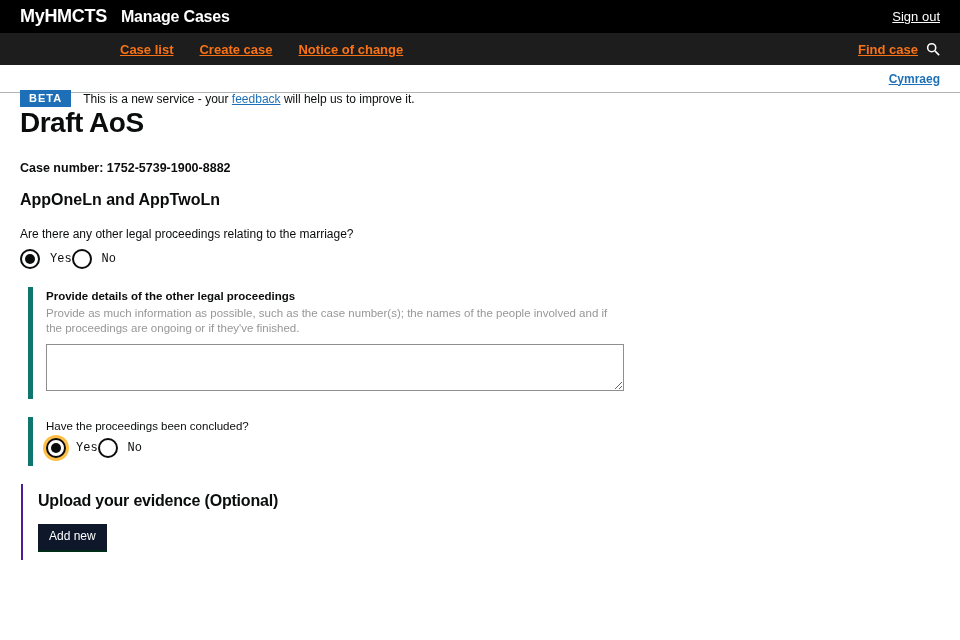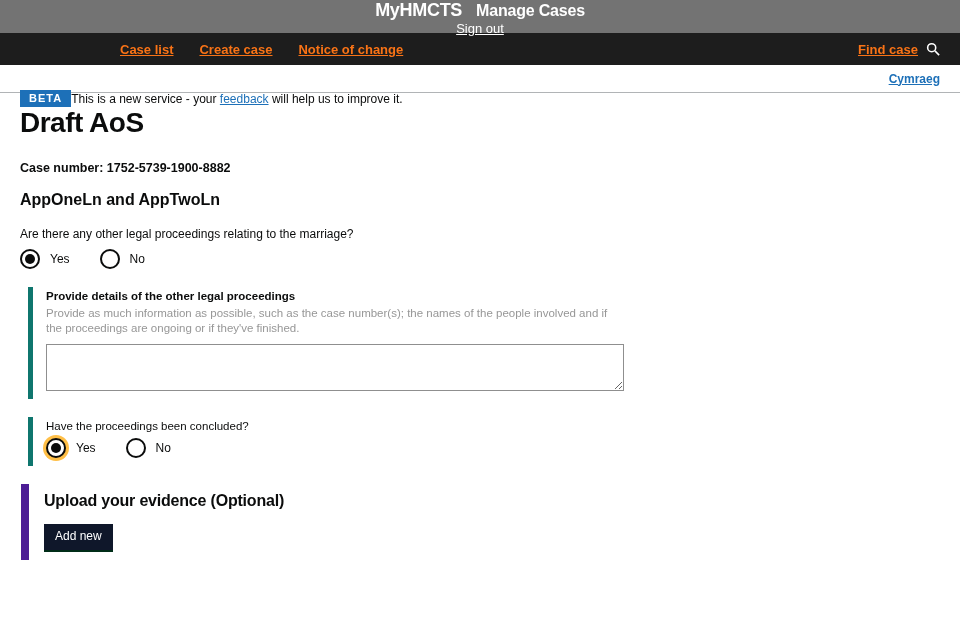--- a/index.html
+++ b/index.html
@@ -1,24 +1,23 @@
 <!DOCTYPE html>
 <html><head>
 <meta charset="utf-8">
 <style>
   * { margin: 0; padding: 0; box-sizing: border-box; }
   html, body { width: 960px; height: 640px; background: #ffffff; overflow: hidden; }
   body { font-family: "Liberation Sans", sans-serif; color: #0b0c0c; }
 
   
   .topbar {
-    background: #737373; height: 33px;
+    background: #000000; height: 33px;
     display: flex; align-items: center; justify-content: space-between;
-    padding: 0 20px;
-    flex-direction: column;
+    padding: 8px 20px;
   }
   .topbar-left { display: flex; align-items: baseline; gap: 14px; }
   .product-name { color: #fff; font-weight: bold; font-size: 18px; letter-spacing: -0.3px; }
   .service-name { color: #fff; font-weight: bold; font-size: 16px; letter-spacing: -0.2px; }
   .signout-link { color: #fff; font-weight: normal; font-size: 13px; text-decoration: underline; cursor: pointer; }
 
   
   .navbar {
     background: #1d1d1d; height: 32px;
     display: flex; align-items: center; justify-content: space-between;
@@ -28,38 +27,38 @@
   .nav-link { color: #f97316; font-weight: bold; font-size: 13px; text-decoration: underline; cursor: pointer; }
   .nav-right { display: flex; align-items: center; gap: 8px; }
   .search-icon { display: inline-flex; cursor: pointer; }
 
   
   .phase-banner {
     background: #fff; height: 28px; border-bottom: 1px solid #b1b4b6;
     display: flex; align-items: center; justify-content: space-between;
     padding: 0 20px;
   }
-  .phase-left { display: flex; align-items: center; gap: 0; margin-top: 40px; }
+  .phase-left { display: flex; align-items: center; gap: 12px; margin-top: 40px; }
   .beta-tag {
     background: #1d70b8; color: #fff; font-weight: bold; font-size: 11px;
     letter-spacing: 1px; padding: 2px 9px 3px; display: inline-block;
   }
   .phase-text { font-size: 12px; color: #0b0c0c; }
   .link-blue { color: #1d70b8; text-decoration: underline; cursor: pointer; }
   .cymraeg-link { font-size: 12px; font-weight: bold; }
 
   
   .main { padding: 12px 20px 0 20px; }
   .page-title { font-size: 28px; font-weight: bold; letter-spacing: -0.5px; margin: 2px 0 22px; }
   .case-number { font-size: 12.5px; font-weight: bold; margin-bottom: 16px; }
   .parties { font-size: 16px; font-weight: bold; margin-bottom: 18px; }
 
   .question-label { font-size: 12px; margin-bottom: 8px; }
 
-  .radio-row { display: flex; align-items: center; gap: 30px; margin-bottom: 4px; }
+  .radio-row { display: flex; align-items: center; margin-bottom: 4px; font-family: Liberation Mono, monospace; }
   .radio-item { display: flex; align-items: center; gap: 10px; cursor: pointer; }
   .radio-circle {
     width: 20px; height: 20px; border: 2px solid #0b0c0c; border-radius: 50%;
     background: #fff; position: relative; flex: 0 0 auto;
   }
   .radio-circle.selected::after {
     content: ""; position: absolute; left: 50%; top: 50%;
     width: 10px; height: 10px; background: #0b0c0c; border-radius: 50%;
     transform: translate(-50%, -50%);
   }
@@ -72,21 +71,21 @@
   .field-label { font-size: 11.5px; font-weight: bold; margin-bottom: 4px; }
   .field-hint { font-size: 11.5px; color: #979797; max-width: 568px; line-height: 1.28; margin-bottom: 9px; }
   .details-textarea {
     width: 578px; height: 47px; border: 1px solid #8f8f8f; background: #fff;
     resize: both; font-family: "Liberation Sans", sans-serif; font-size: 12px; padding: 3px;
   }
 
   .info-text { font-size: 12.5px; line-height: 1.3; max-width: 560px; color: #0b0c0c; padding: 2px 0; }
 
   .upload-section {
-    border-left: 8px solid #4c1d95; margin: 18px 0 0 1px; padding: 8px 0 10px 15px;
+    border-left: 2px solid #4c1d95; margin: 18px 0 0 1px; padding: 8px 0 10px 15px;
   }
   .upload-heading { font-size: 16px; font-weight: bold; margin-bottom: 14px; letter-spacing: -0.2px; }
 
   .btn {
     display: inline-block; border: none; font-family: "Liberation Sans", sans-serif;
     font-size: 12px; padding: 5px 11px 6px; cursor: pointer; line-height: 1.2;
   }
   .btn-green { background: #0f172a; color: #fff; box-shadow: 0 2px 0 #002d18; font-weight: normal; }
 </style>
 </head>

